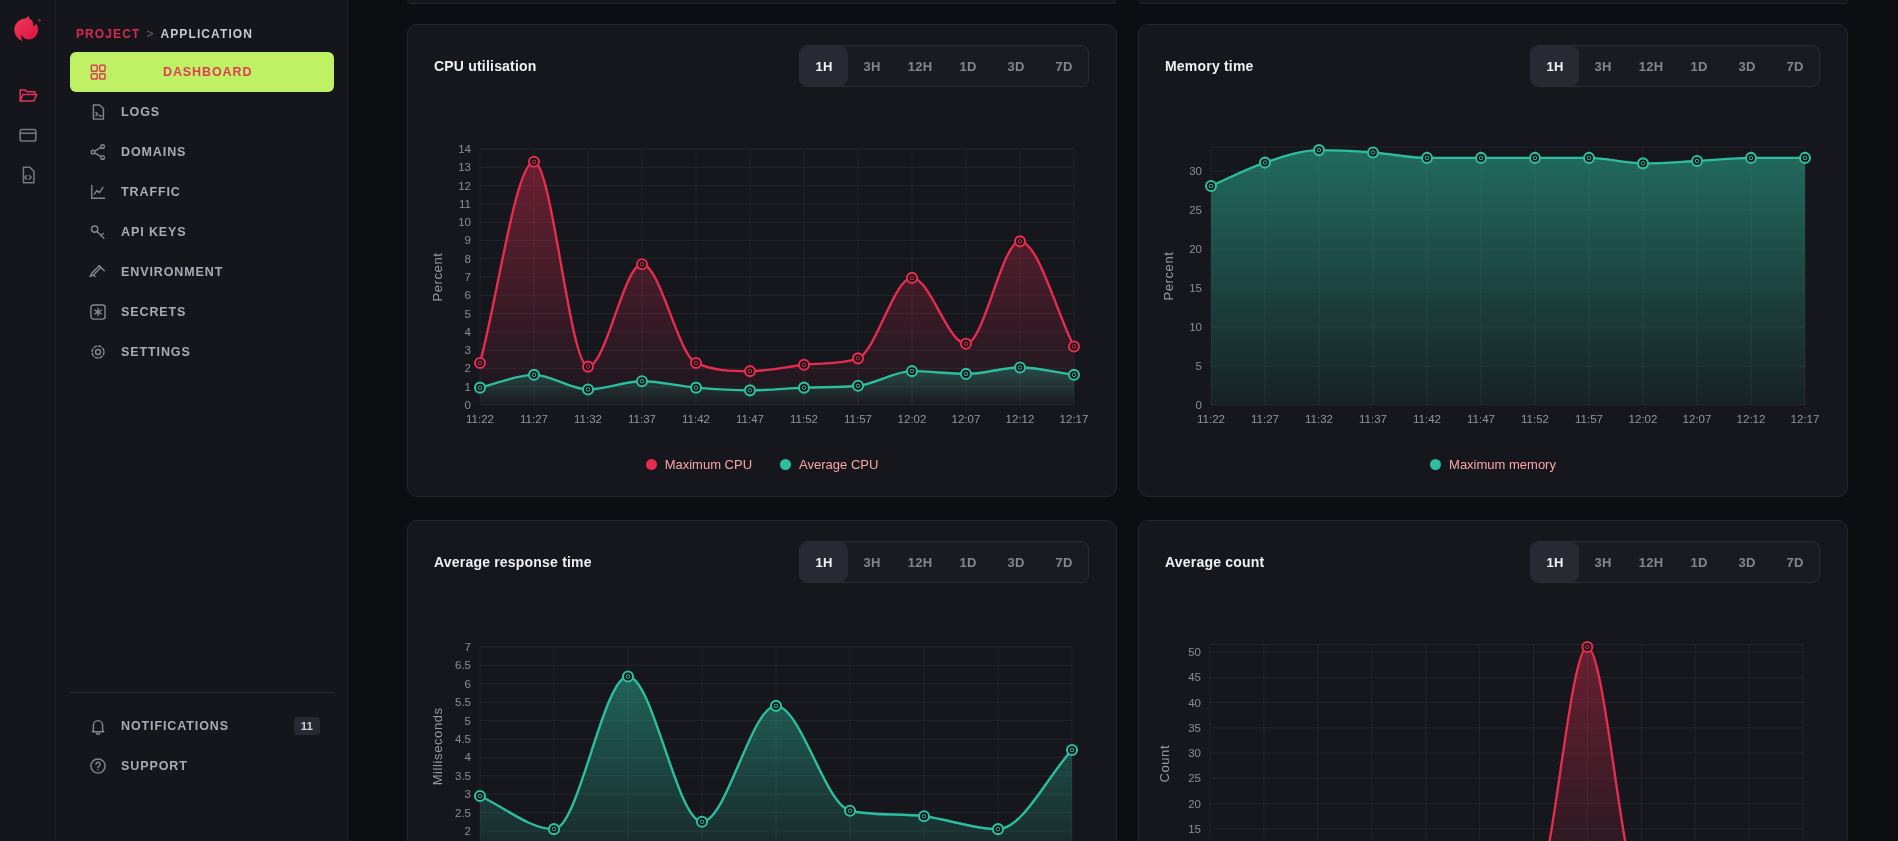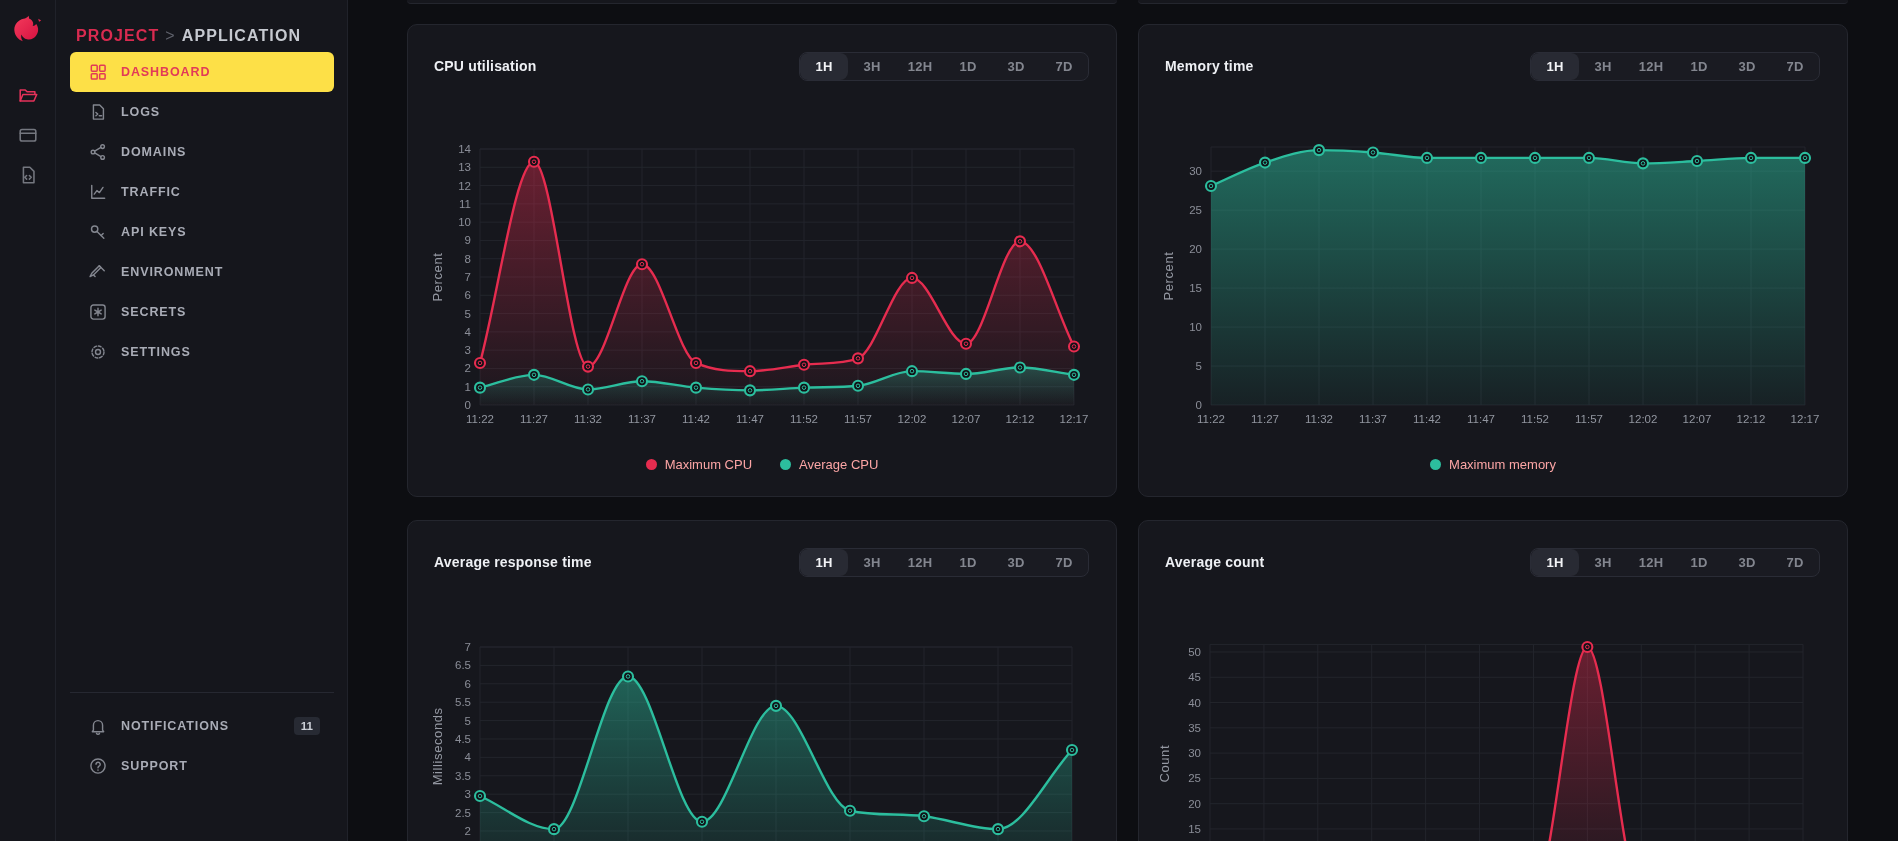--- a/index.html
+++ b/index.html
@@ -19,32 +19,32 @@
   .rail-items { position:absolute; top:84px; left:0; width:55px; display:flex; flex-direction:column; align-items:center; gap:18px; }
   .rail-btn { width:22px; height:22px; color:#74777f; cursor:pointer; }
   .rail-btn.active { color:#e5325a; }
   .rail-btn svg, .rail-logo svg, .nav-icon svg { width:100%; height:100%; display:block; }
 
   
   .sidebar {
     position:absolute; left:56px; top:0; width:292px; height:841px;
     background:#15161c; border-right:1px solid #20222a;
   }
-  .breadcrumb { position:absolute; left:20px; top:27px; font-size:16px; font-weight:800; letter-spacing:1.1px; white-space:nowrap; }
+  .breadcrumb { position:absolute; left:20px; top:27px; font-size:12px; font-weight:800; letter-spacing:1.1px; white-space:nowrap; }
   .bc-project { color:#d92b50; }
   .bc-sep { color:#5f626c; margin:0 6px; font-weight:400; }
   .bc-app { color:#c6c9d0; }
   .nav-list { position:absolute; top:52px; left:14px; right:13px; }
   .nav-item {
     height:40px; display:flex; align-items:center; padding:0 14px 0 18px;
     border-radius:6px; color:#a9acb6; font-size:12.5px; font-weight:700;
     letter-spacing:.9px; cursor:pointer; white-space:nowrap;
   }
   .nav-icon { width:20px; height:20px; margin-right:13px; color:#83868f; flex:none; }
-  .nav-item.active { background:#fde047; color:#e23b57; }
+  .nav-item.active { background:#bef264; color:#e23b57;gap:42px; }
   .nav-item.active .nav-icon { color:#e23b57; }
   .nav-divider { position:absolute; top:692px; left:14px; right:13px; height:1px; background:#262831; }
   .nav-footer { position:absolute; top:706px; left:14px; right:13px; }
   .badge {
     margin-left:auto; background:#272a33; color:#ccd0d7; border-radius:4px;
     padding:3px 7px; font-size:11.5px; font-weight:700; letter-spacing:0;
   }
 
   
   .ghost-card { position:absolute; top:0; height:4px; background:#16171d; border-bottom:1px solid #24262e; border-radius:0 0 8px 8px; }
@@ -62,21 +62,21 @@
     position:absolute; top:0; left:0; right:0; height:82px;
     display:flex; align-items:center; justify-content:space-between;
     padding:0 27px 0 26px;
   }
   .card-title { font-size:14px; font-weight:700; color:#eef0f4; letter-spacing:.2px; }
   .range-group {
     display:flex; background:#1a1b22; border:1px solid #2a2c36;
     border-radius:8px; overflow:hidden;
   }
   .range-btn {
-    width:48px; height:27px; display:flex; align-items:center; justify-content:center;
+    width:48px; height:40px; display:flex; align-items:center; justify-content:center;
     font-family:"Liberation Sans", sans-serif;
     font-size:13px; font-weight:700; color:#83868f; background:transparent;
     border:none; letter-spacing:.3px; cursor:pointer;
   }
   .range-btn.active { background:#282a33; color:#f2f3f6; border-radius:8px; }
 
   .chart { position:absolute; left:0; top:100px; }
   .chart text { font-family:"Liberation Sans", sans-serif; }
   .ytick { fill:#8b8e98; font-size:11.5px; }
   .xtick { fill:#9296a0; font-size:11.5px; }

